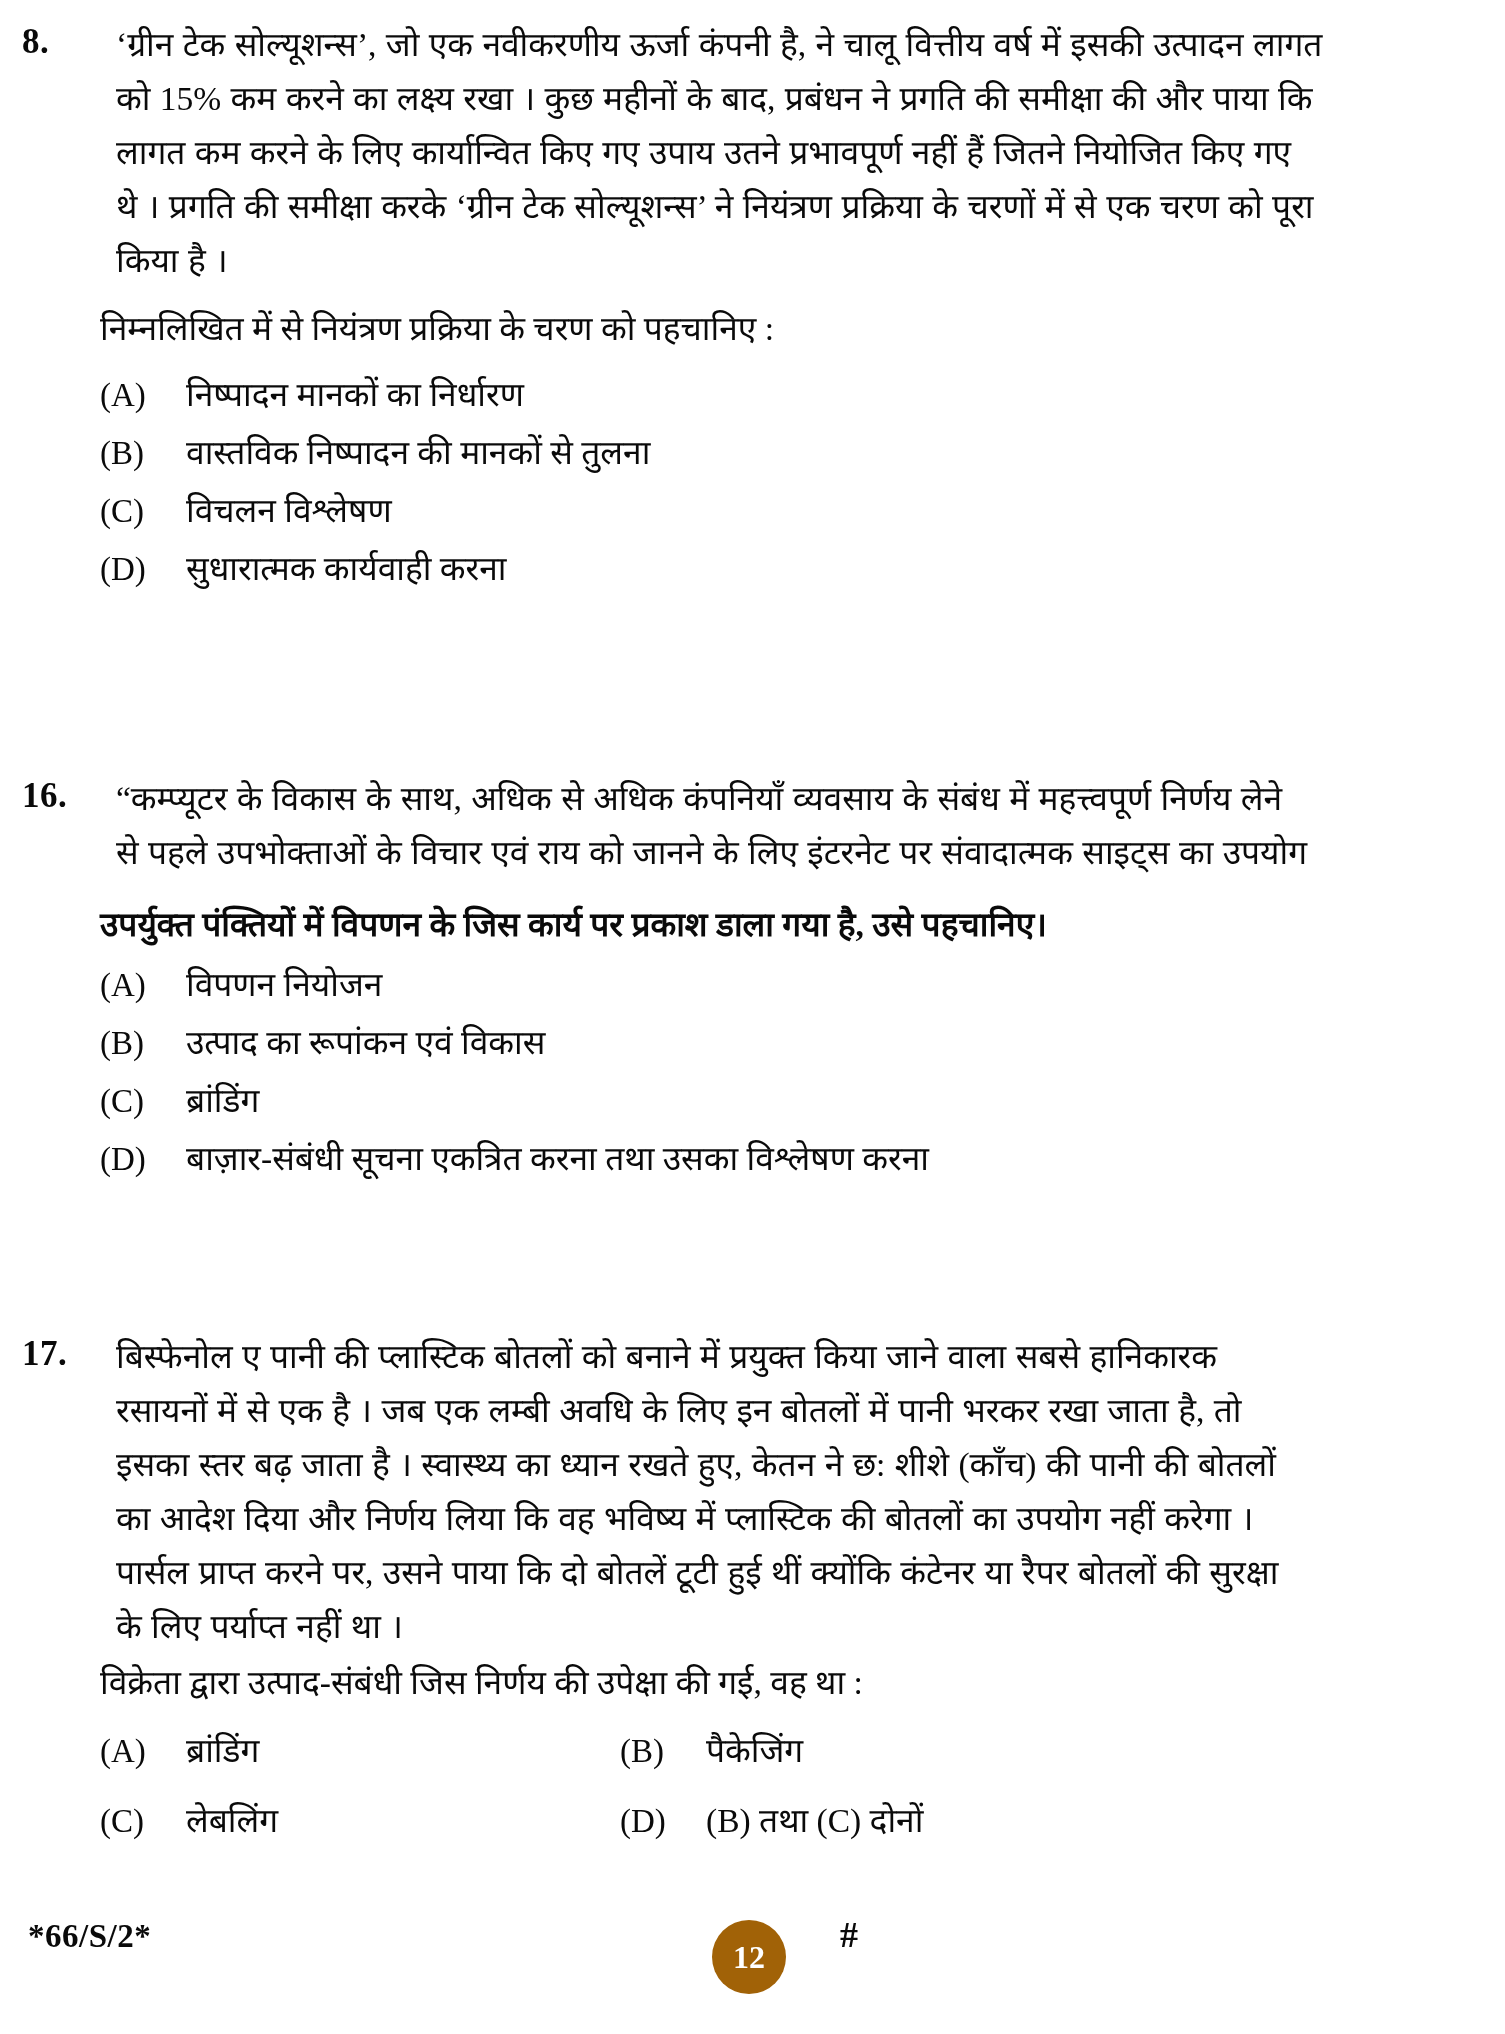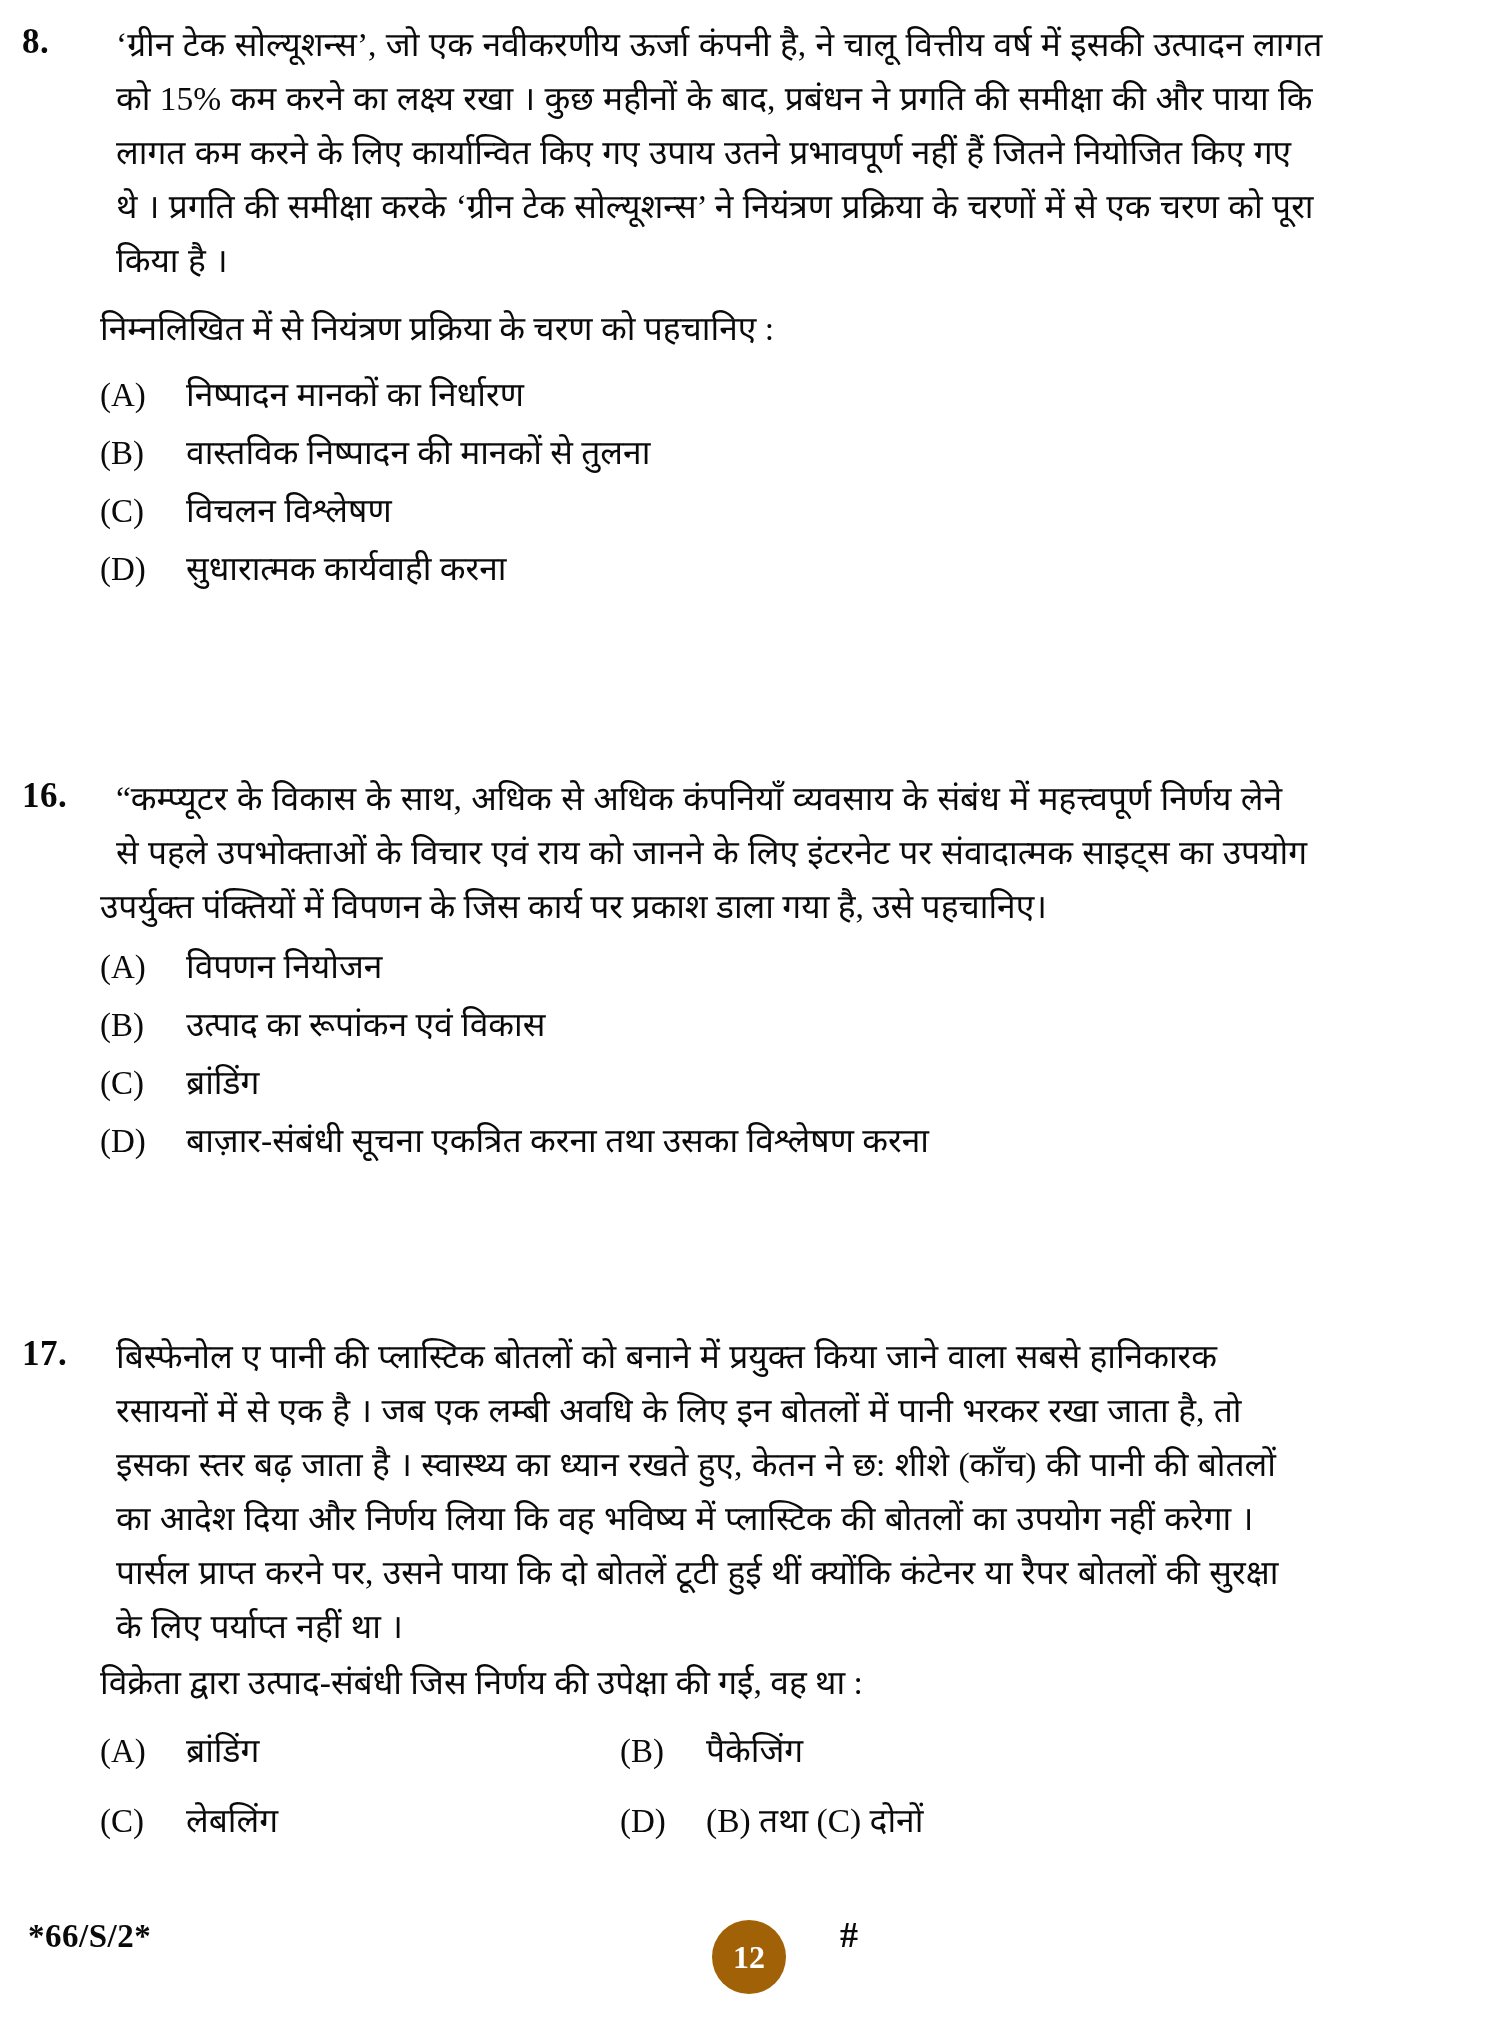--- a/index.html
+++ b/index.html
@@ -178,21 +178,21 @@
       </div>
     </div>
   </div>
 
   <div class="question" style="top:772px;">
     <div class="q-num">16.</div>
     <div class="q-body">
       <div class="q-para">“कम्प्यूटर के विकास के साथ, अधिक से अधिक कंपनियाँ व्यवसाय के संबंध में महत्त्वपूर्ण निर्णय लेने</div>
       <div class="q-para">से पहले उपभोक्ताओं के विचार एवं राय को जानने के लिए इंटरनेट पर संवादात्मक साइट्स का उपयोग</div>
 
-      <div class="q-prompt" style="margin-top:0;">उपर्युक्त पंक्तियों में विपणन के जिस कार्य पर प्रकाश डाला गया है, उसे पहचानिए।</div>
+      <div class="q-prompt" style="margin-top:18px;font-weight:bold;">उपर्युक्त पंक्तियों में विपणन के जिस कार्य पर प्रकाश डाला गया है, उसे पहचानिए।</div>
 
       <div class="options" style="margin-top:6px;">
         <div class="option-row spaced">
           <span class="opt-tag">(A)</span>
           <span class="opt-text">विपणन नियोजन</span>
         </div>
         <div class="option-row spaced">
           <span class="opt-tag">(B)</span>
           <span class="opt-text">उत्पाद का रूपांकन एवं विकास</span>
         </div>

